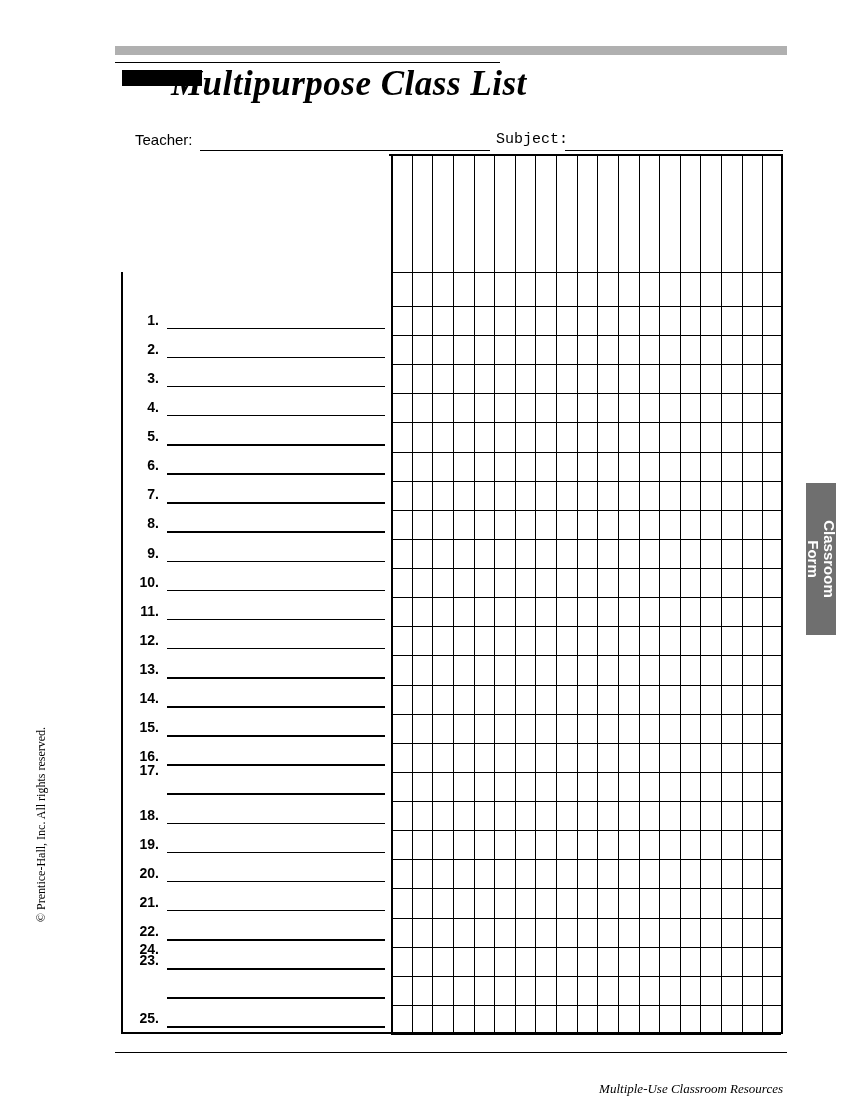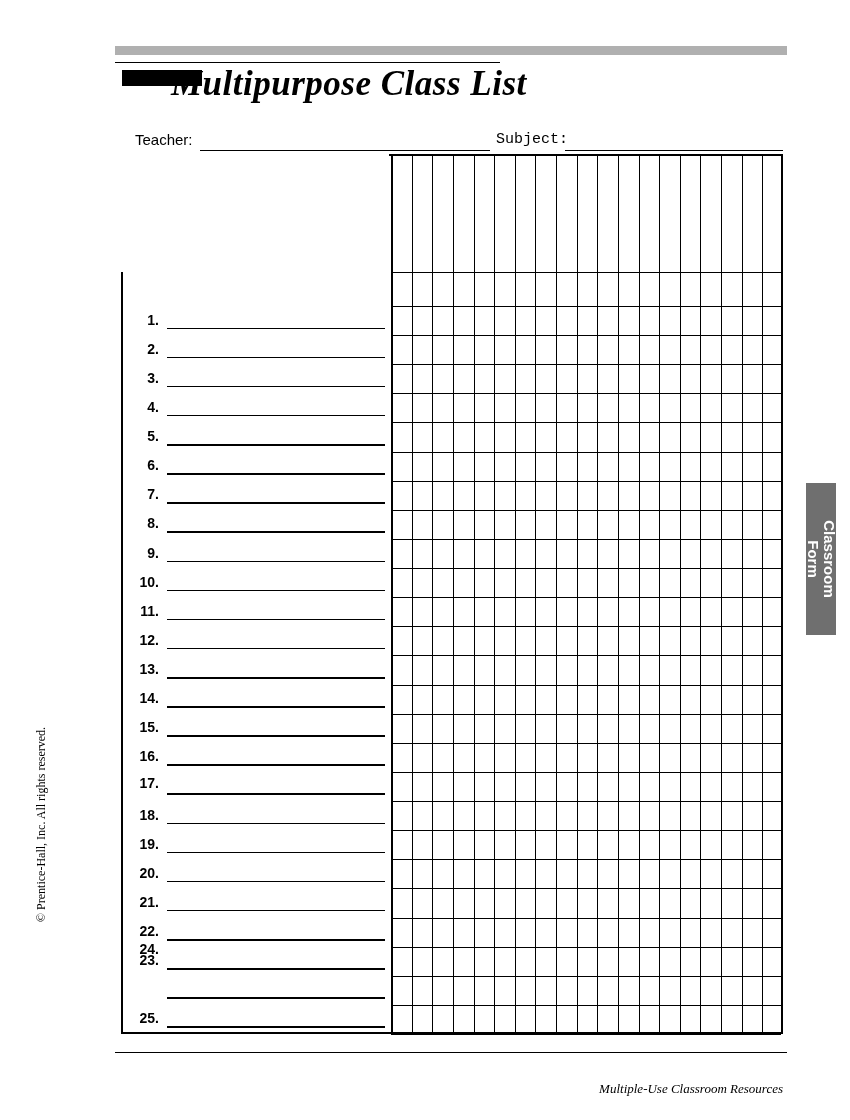--- a/index.html
+++ b/index.html
@@ -292,21 +292,21 @@
       <div class="row-num" style="left: 4px; top: 477.88px;">12.</div>
       <div class="row-rule" style="top: 493.88px;"></div>
       <div class="row-num" style="left: 4px; top: 507px;">13.</div>
       <div class="row-rule" style="top: 523px;"></div>
       <div class="row-num" style="left: 4px; top: 536.12px;">14.</div>
       <div class="row-rule" style="top: 552.12px;"></div>
       <div class="row-num" style="left: 4px; top: 565.24px;">15.</div>
       <div class="row-rule" style="top: 581.24px;"></div>
       <div class="row-num" style="left: 4px; top: 594.36px;">16.</div>
       <div class="row-rule" style="top: 610.36px;"></div>
-      <div class="row-num" style="left: 4px; top: 621px;">17.</div>
+      <div class="row-num" style="left: 4px; top: 608px;">17.</div>
       <div class="row-rule" style="top: 639.48px;"></div>
       <div class="row-num" style="left: 4px; top: 652.6px;">18.</div>
       <div class="row-rule" style="top: 668.6px;"></div>
       <div class="row-num" style="left: 4px; top: 681.72px;">19.</div>
       <div class="row-rule" style="top: 697.72px;"></div>
       <div class="row-num" style="left: 4px; top: 710.84px;">20.</div>
       <div class="row-rule" style="top: 726.84px;"></div>
       <div class="row-num" style="left: 4px; top: 739.96px;">21.</div>
       <div class="row-rule" style="top: 755.96px;"></div>
       <div class="row-num" style="left: 4px; top: 769.08px;">22.</div>

